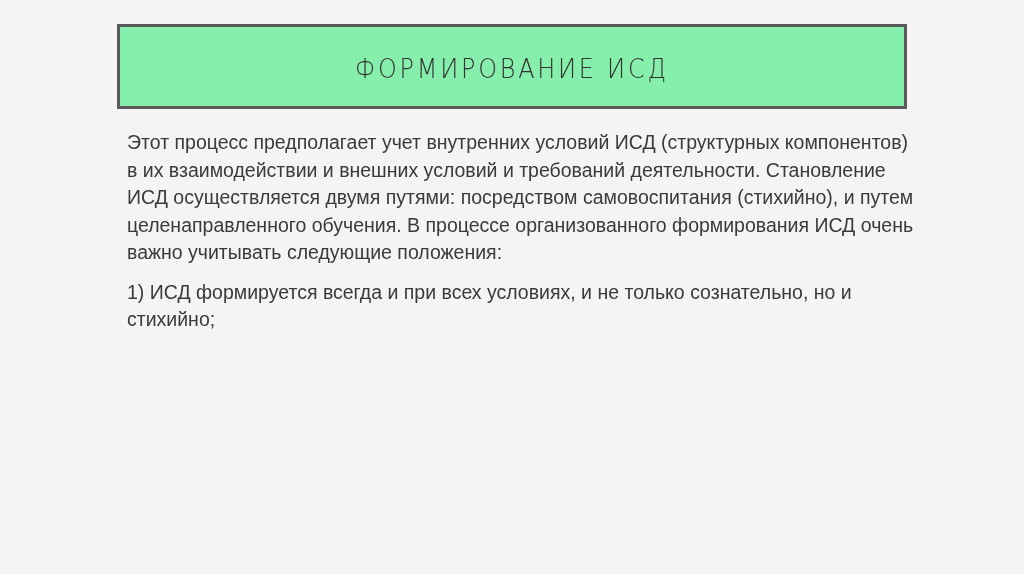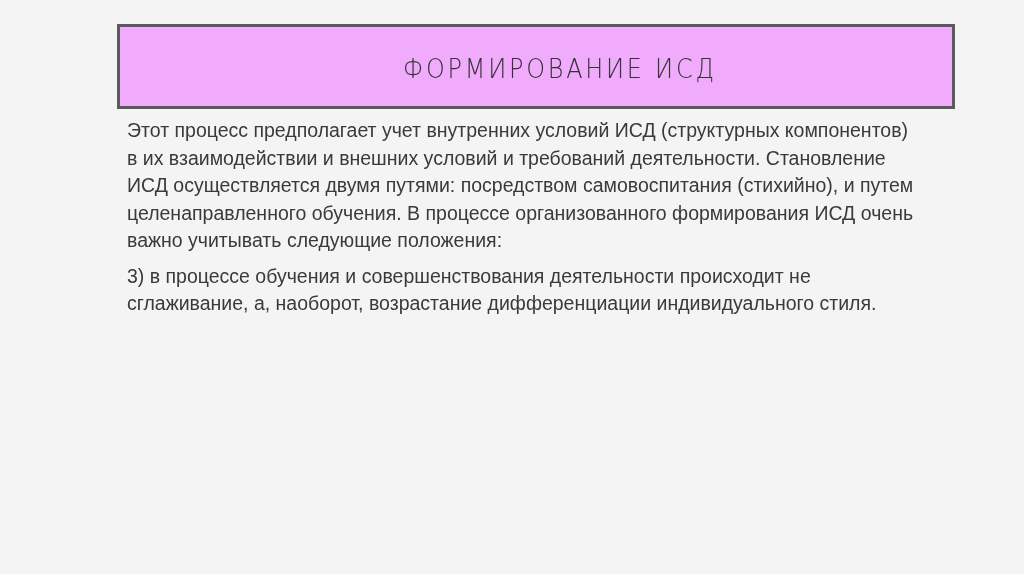--- a/index.html
+++ b/index.html
@@ -20,26 +20,25 @@
       left: 0; top: 0;
       width: 1024px; height: 574px;
       background: #f4f4f4;
     }
     .title-box {
       position: absolute;
       left: 117px;
       top: 24px;
       width: 784px;
       height: 79px;
-      background: #f0abfc;
+      background: #86efac;
       border: 3px solid #5a5a5a;
       display: flex;
       align-items: center;
       justify-content: center;
-      padding-left: 48px;
     }
     .title {
       font-family: "DejaVu Sans", sans-serif;
       font-weight: 300;
       font-size: 26px;
       letter-spacing: 3px;
       color: #333333;
       text-transform: uppercase;
       margin-top: 4px;
       transform: scaleX(0.92);
@@ -47,32 +46,32 @@
     .body {
       position: absolute;
       left: 127px;
       top: 117px;
       width: 790px;
       font-size: 19.5px;
       line-height: 27.5px;
       color: #3a3a3a;
     }
     .para {
-      margin: 0 0 8px 0;
+      margin: 12px 0 8px 0;
       padding: 0;
     }
     .para.item {
       margin-bottom: 9px;
     }
   </style>
 </head>
 <body>
 
 <div class="slide">
   <div class="title-box">
     <div class="title">ФОРМИРОВАНИЕ ИСД</div>
   </div>
 
   <div class="body">
     <p class="para">Этот процесс предполагает учет внутренних условий ИСД (структурных компонентов) в их взаимодействии и внешних условий и требований деятельности. Становление ИСД осуществляется двумя путями: посредством самовоспитания (стихийно), и путем целенаправленного обучения. В процессе организованного формирования ИСД очень важно учитывать следующие положения:</p>
-    <p class="para item">3) в процессе обучения и совершенствования деятельности происходит не сглаживание, а, наоборот, возрастание дифференциации индивидуального стиля.</p>
+    <p class="para item">1) ИСД формируется всегда и при всех условиях, и не только сознательно, но и стихийно;</p>
   </div>
 </div>
 
 </body></html>

